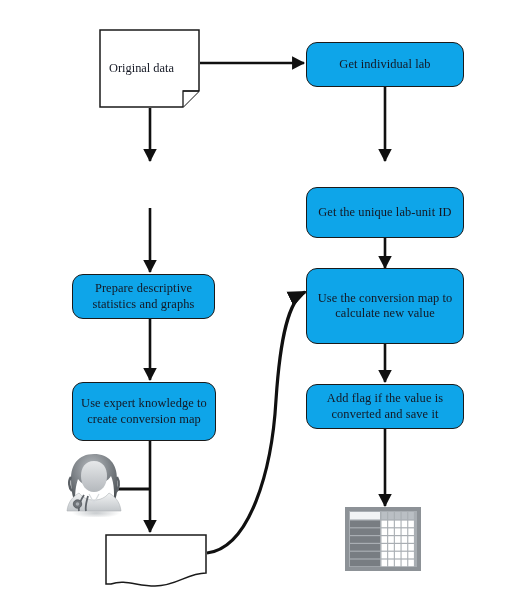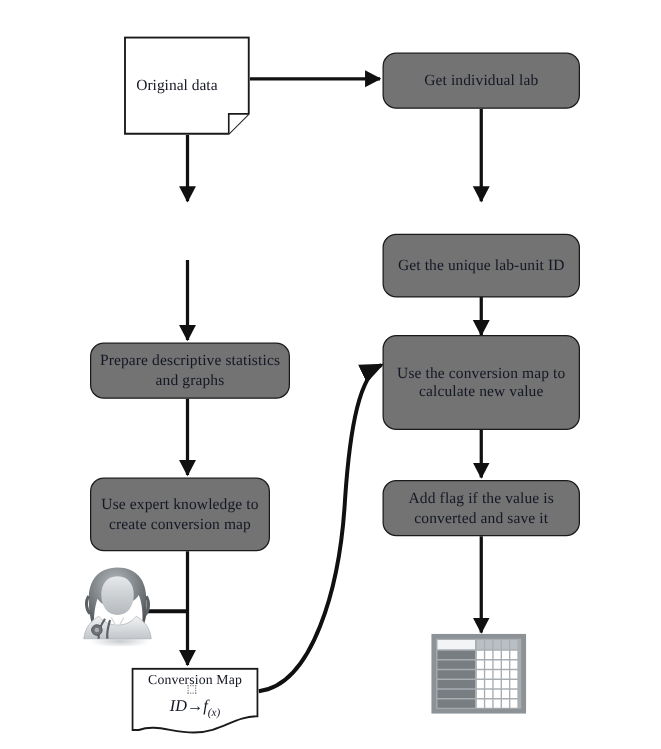--- a/index.html
+++ b/index.html
@@ -28,21 +28,21 @@
     height: 599px;
     pointer-events: none;
   }
   .node {
     position: absolute;
     box-sizing: border-box;
     display: flex;
     align-items: center;
     justify-content: center;
     text-align: center;
-    background: #737373;
+    background: #0ea5e9;
     border: 1.6px solid #1a1a1a;
     border-radius: 11px;
     font-size: 12.4px;
     line-height: 1.22;
     color: #141824;
     padding: 2px 6px;
     letter-spacing: 0.1px;
   }
   .node .label {
     display: block;
@@ -173,21 +173,21 @@
 
   <div class="node" id="get-individual-lab" style="left:306px; top:42px; width:158px; height:45px;">
     <span class="label">Get individual lab</span>
   </div>
 
 
   <div class="node" id="get-unique-lab-unit" style="left:306px; top:163px; width:158px; height:51px;margin-top:24px;">
     <span class="label">Get the unique lab-unit ID</span>
   </div>
 
-  <div class="node" id="prepare-descriptive" style="left:72px; top:274px; width:160px; height:45px;">
+  <div class="node" id="prepare-descriptive" style="left:72px; top:274px; width:143px; height:45px;">
     <span class="label">Prepare descriptive statistics and graphs</span>
   </div>
 
   <div class="node" id="use-conversion-map" style="left:306px; top:268px; width:158px; height:76px;">
     <span class="label">Use the conversion map to calculate new value</span>
   </div>
 
   <div class="node" id="use-expert-knowledge" style="left:72px; top:382px; width:144px; height:59px;">
     <span class="label">Use expert knowledge to create conversion map</span>
   </div>
@@ -228,27 +228,20 @@
       <circle cx="15.5" cy="53" r="1.8" fill="#a8adb2"></circle>
       <path d="M9,26 C6,30 7,37 10,40" fill="none" stroke="#5b6065" stroke-width="2.4"></path>
       <path d="M55,26 C58,31 57,38 54,41" fill="none" stroke="#5b6065" stroke-width="2.4"></path>
     </svg>
   </div>
 
   <div class="doc-node" id="conversion-map" style="left:105px; top:534px; width:102px; height:58px;">
     <svg class="doc-svg" width="102" height="58" viewBox="0 0 102 58">
       <path d="M1,1 L101,1 L101,39 C82,39 72,52 50,52 C32,52 20,45 6,50 L1,50 Z" fill="#ffffff" stroke="#1a1a1a" stroke-width="1.5"></path>
     </svg>
-    <div class="cm-text">
-      <span class="cm-title">Conversion Map</span>
-      <span class="cm-formula">
-        <span class="cm-ph"></span>
-        <span>ID</span><span>→</span><span>f</span><span class="sub">(x)</span>
-      </span>
-    </div>
   </div>
 
   <div id="spreadsheet-icon">
     <svg width="76" height="64" viewBox="0 0 76 64">
       <rect x="0" y="0" width="76" height="64" fill="#8d9297"></rect>
       <rect x="4" y="4" width="68" height="56" fill="#a9aeb3"></rect>
 
       <rect x="5" y="5" width="30" height="7.4" fill="#f2f4f5"></rect>
       <rect x="36.5" y="5" width="5.6" height="7.4" fill="#babfc4"></rect>
       <rect x="43.2" y="5" width="5.6" height="7.4" fill="#babfc4"></rect>

